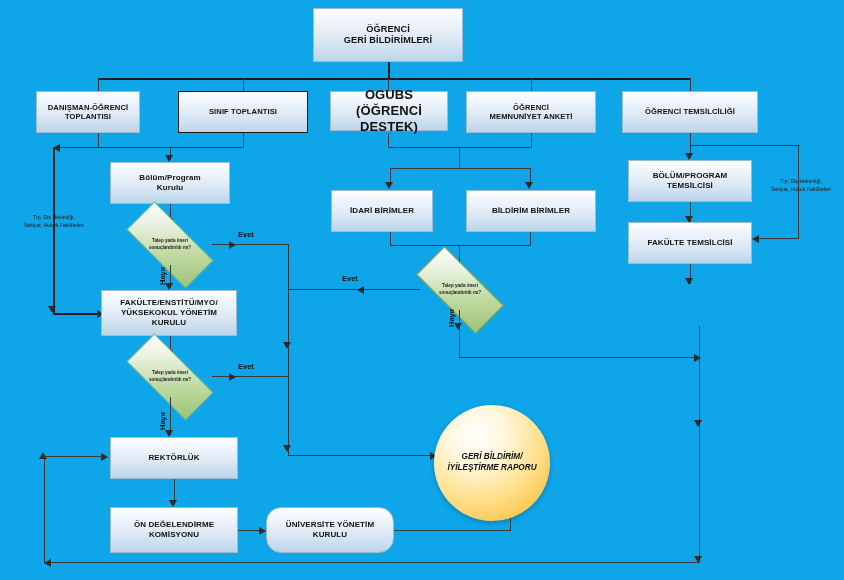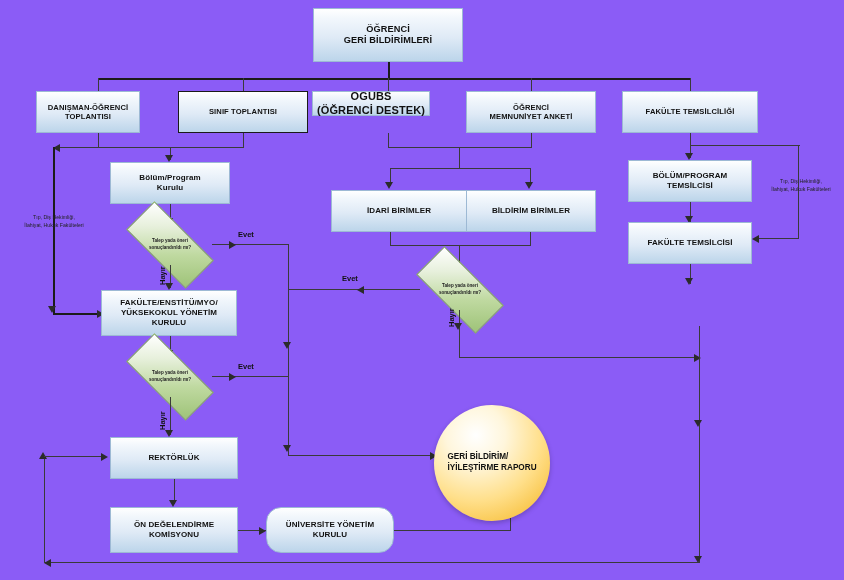--- a/index.html
+++ b/index.html
@@ -1,17 +1,17 @@
 <!DOCTYPE html>
 <html><head>
 <meta charset="utf-8">
 <style>
   html,body{margin:0;padding:0;background:#ffffff;}
   body{font-family:"Liberation Sans",sans-serif;}
-  #canvas{position:relative;width:844px;height:580px;background:#8b5cf6;overflow:hidden;}
+  #canvas{position:relative;width:844px;height:580px;background:#0ea5e9;overflow:hidden;}
 
   
   .node{
     position:absolute;
     box-sizing:border-box;
     background:linear-gradient(to bottom,#ffffff 0%,#f2f7fc 18%,#dfeaf6 55%,#bcd5ea 100%);
     border:1px solid #9db9d4;
     display:flex;align-items:center;justify-content:center;
     text-align:center;
     color:#111111;
@@ -38,22 +38,22 @@
     position:relative;z-index:2;
     font-size:4.6px;font-weight:bold;color:#222;
     text-align:center;line-height:1.45;white-space:pre-line;
   }
 
   
   .circle{
     position:absolute;border-radius:50%;
     background:radial-gradient(circle at 36% 26%,#ffffff 0%,#fff6dc 26%,#ffdf8a 58%,#f7bf3a 88%,#eaae24 100%);
     box-shadow:0 2px 5px rgba(0,0,0,.22);
-    display:flex;align-items:center;justify-content:center;
-    color:#111;font-weight:bold;line-height:1.3;
+    display:flex;align-items:center;justify-content:center;text-align:center;
+    color:#111;font-weight:bold;line-height:1.3;font-style:italic;
   }
 
   
   .ln{position:absolute;background:#3a3a3a;}
   .ln.h{height:1.4px;}
   .ln.v{width:1.4px;}
   .ln.thick.h{height:2px;background:#1b1b1b;}
   .ln.thick.v{width:2px;background:#1b1b1b;}
 
   .ar{position:absolute;width:0;height:0;}
@@ -87,30 +87,30 @@
 GERİ BİLDİRİMLERİ</span>
   </div>
 
   <div class="node" style="left:36px;top:91px;width:104px;height:42px;font-size:7.6px;">
     <span class="lbl">DANIŞMAN-ÖĞRENCİ
 TOPLANTISI</span>
   </div>
   <div class="node strong" style="left:178px;top:91px;width:130px;height:42px;font-size:7.6px;">
     <span class="lbl">SINIF TOPLANTISI</span>
   </div>
-  <div class="node" style="left:312px;top:91px;width:118px;height:25px;font-size:11px;">
+  <div class="node" style="left:330px;top:91px;width:118px;height:40px;font-size:13px;">
     <span class="lbl">OGUBS
 (ÖĞRENCİ DESTEK)</span>
   </div>
   <div class="node" style="left:466px;top:91px;width:130px;height:42px;font-size:7.6px;">
     <span class="lbl">ÖĞRENCİ
 MEMNUNİYET ANKETİ</span>
   </div>
   <div class="node" style="left:622px;top:91px;width:136px;height:42px;font-size:7.6px;">
-    <span class="lbl">FAKÜLTE TEMSİLCİLİĞİ</span>
+    <span class="lbl">ÖĞRENCİ TEMSİLCİLİĞİ</span>
   </div>
 
   <div class="ln v" style="left:98px;top:133px;height:15px;"></div>
   <div class="ln v" style="left:243px;top:133px;height:15px;"></div>
   <div class="ln h" style="left:53px;top:147px;width:191px;"></div>
   <div class="ar left" style="left:53px;top:143.5px;"></div>
   <div class="ln v" style="left:170px;top:147px;height:13px;"></div>
   <div class="ar down" style="left:165.4px;top:155px;"></div>
 
   <div class="ln thick v" style="left:53px;top:147px;height:168px;"></div>
@@ -199,21 +199,21 @@
   <div class="ln v" style="left:388px;top:133px;height:15px;"></div>
   <div class="ln v" style="left:531px;top:133px;height:15px;"></div>
   <div class="ln h" style="left:388px;top:147px;width:144px;"></div>
   <div class="ln v" style="left:459px;top:147px;height:22px;"></div>
   <div class="ln h" style="left:390px;top:168px;width:140px;"></div>
   <div class="ln v" style="left:390px;top:168px;height:18px;"></div>
   <div class="ar down" style="left:385.4px;top:182px;"></div>
   <div class="ln v" style="left:530px;top:168px;height:18px;"></div>
   <div class="ar down" style="left:525.4px;top:182px;"></div>
 
-  <div class="node" style="left:331px;top:190px;width:136px;height:42px;font-size:8px;">
+  <div class="node" style="left:331px;top:190px;width:102px;height:42px;font-size:8px;">
     <span class="lbl">İDARİ BİRİMLER</span>
   </div>
   <div class="node" style="left:466px;top:190px;width:130px;height:42px;font-size:8px;">
     <span class="lbl">BİLDİRİM BİRİMLER</span>
   </div>
 
   <div class="ln v" style="left:390px;top:232px;height:14px;"></div>
   <div class="ln v" style="left:530px;top:232px;height:14px;"></div>
   <div class="ln h" style="left:390px;top:245px;width:141px;"></div>
   <div class="ln v" style="left:459px;top:245px;height:26px;"></div>

